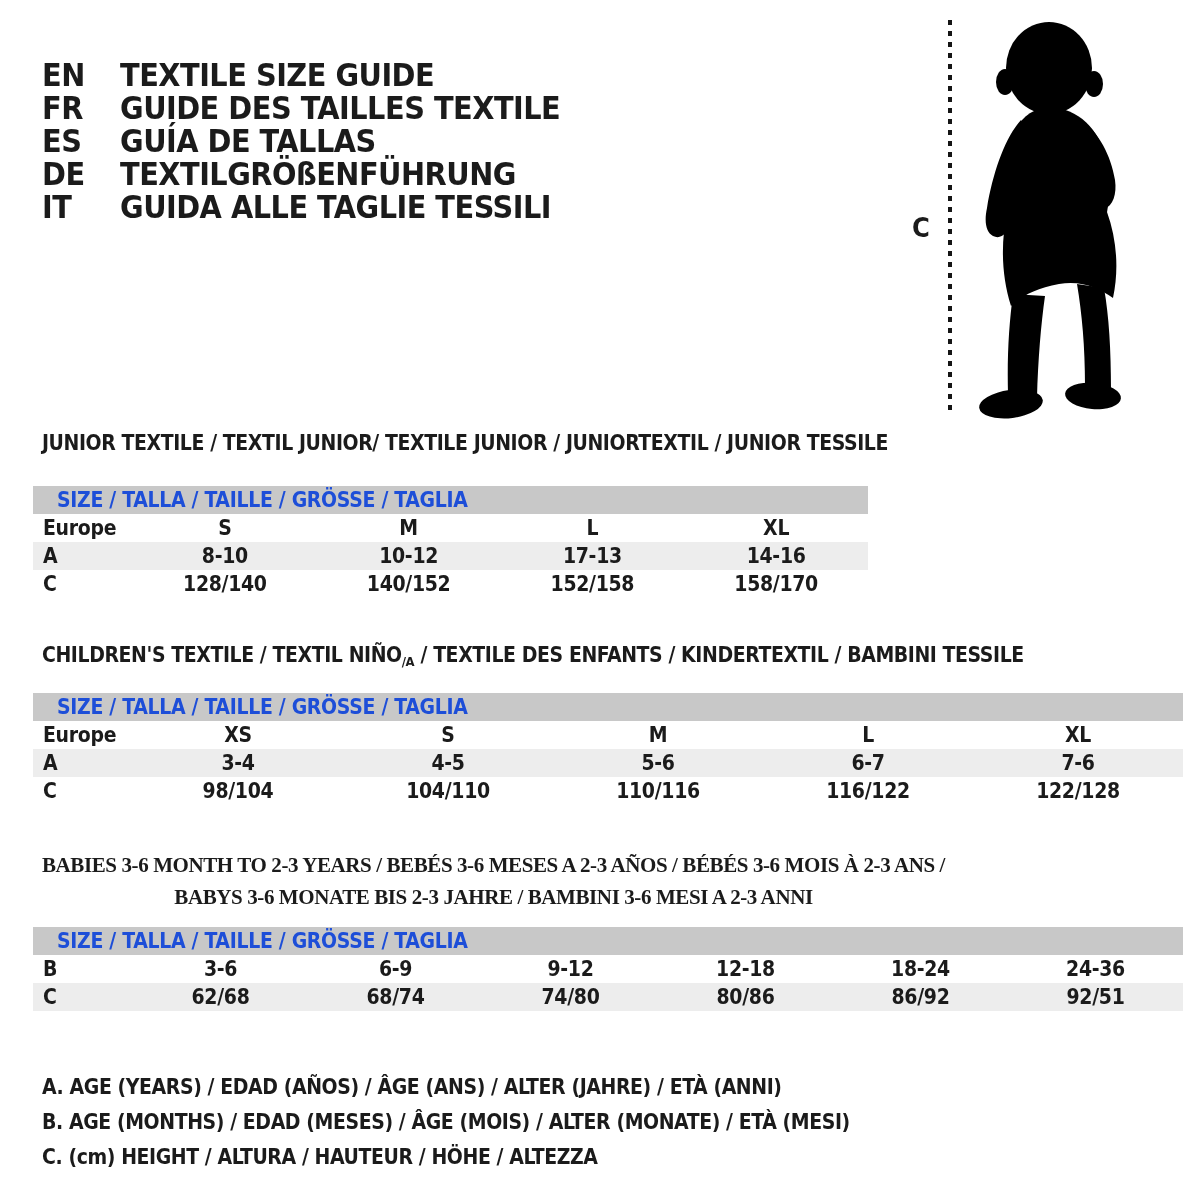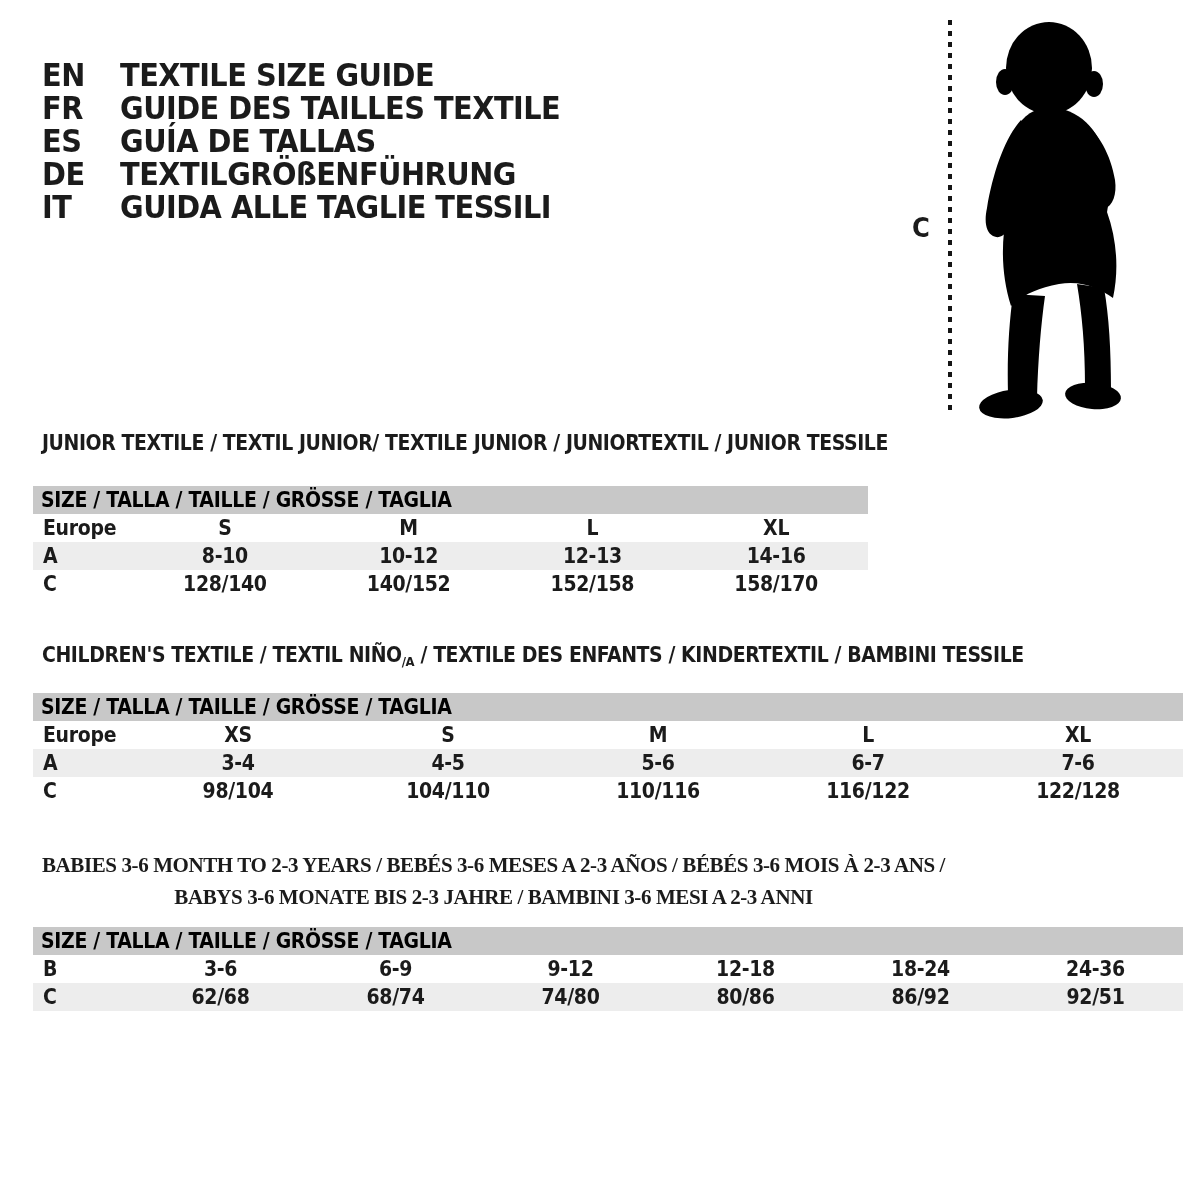--- a/index.html
+++ b/index.html
@@ -72,22 +72,22 @@
   .tbl { position: absolute; left: 33px; font-size: 21px; letter-spacing: -0.3px; }
   .tbl-junior   { top: 486px; width: 835px; }
   .tbl-children { top: 693px; width: 1150px; }
   .tbl-babies   { top: 927px; width: 1150px; }
 
   .tbl-header {
     height: 28px;
     background: #c8c8c8;
     display: flex;
     align-items: center;
-    padding-left: 8px;
-    color: #000000;
+    padding-left: 24px;
+    color: #1d4ed8;
   }
   .row { height: 28px; display: grid; align-items: center; }
   .tbl-junior   .row { grid-template-columns: 100px repeat(4, 1fr); }
   .tbl-children .row { grid-template-columns: 100px repeat(5, 1fr); }
   .tbl-babies   .row { grid-template-columns: 100px repeat(6, 1fr); }
   .row .cell { text-align: center; }
   .row .cell.lbl { text-align: left; padding-left: 10px; }
   .row.stripe { background: #ededed; }
 
   
@@ -154,21 +154,21 @@
       <span class="cell lbl">Europe</span>
       <span class="cell">S</span>
       <span class="cell">M</span>
       <span class="cell">L</span>
       <span class="cell">XL</span>
     </div>
     <div class="row stripe">
       <span class="cell lbl">A</span>
       <span class="cell">8-10</span>
       <span class="cell">10-12</span>
-      <span class="cell">12-13</span>
+      <span class="cell">17-13</span>
       <span class="cell">14-16</span>
     </div>
     <div class="row">
       <span class="cell lbl">C</span>
       <span class="cell">128/140</span>
       <span class="cell">140/152</span>
       <span class="cell">152/158</span>
       <span class="cell">158/170</span>
     </div>
   </div>
@@ -223,14 +223,19 @@
       <span class="cell lbl">C</span>
       <span class="cell">62/68</span>
       <span class="cell">68/74</span>
       <span class="cell">74/80</span>
       <span class="cell">80/86</span>
       <span class="cell">86/92</span>
       <span class="cell">92/51</span>
     </div>
   </div>
 
+  <div class="legend">
+    <div>A. AGE (YEARS) / EDAD (AÑOS) / ÂGE (ANS) / ALTER (JAHRE) / ETÀ (ANNI)</div>
+    <div>B. AGE (MONTHS) / EDAD (MESES) / ÂGE (MOIS) / ALTER (MONATE) / ETÀ (MESI)</div>
+    <div>C. (cm) HEIGHT / ALTURA / HAUTEUR / HÖHE / ALTEZZA</div>
+  </div>
 
 </div>
 
 </body></html>

